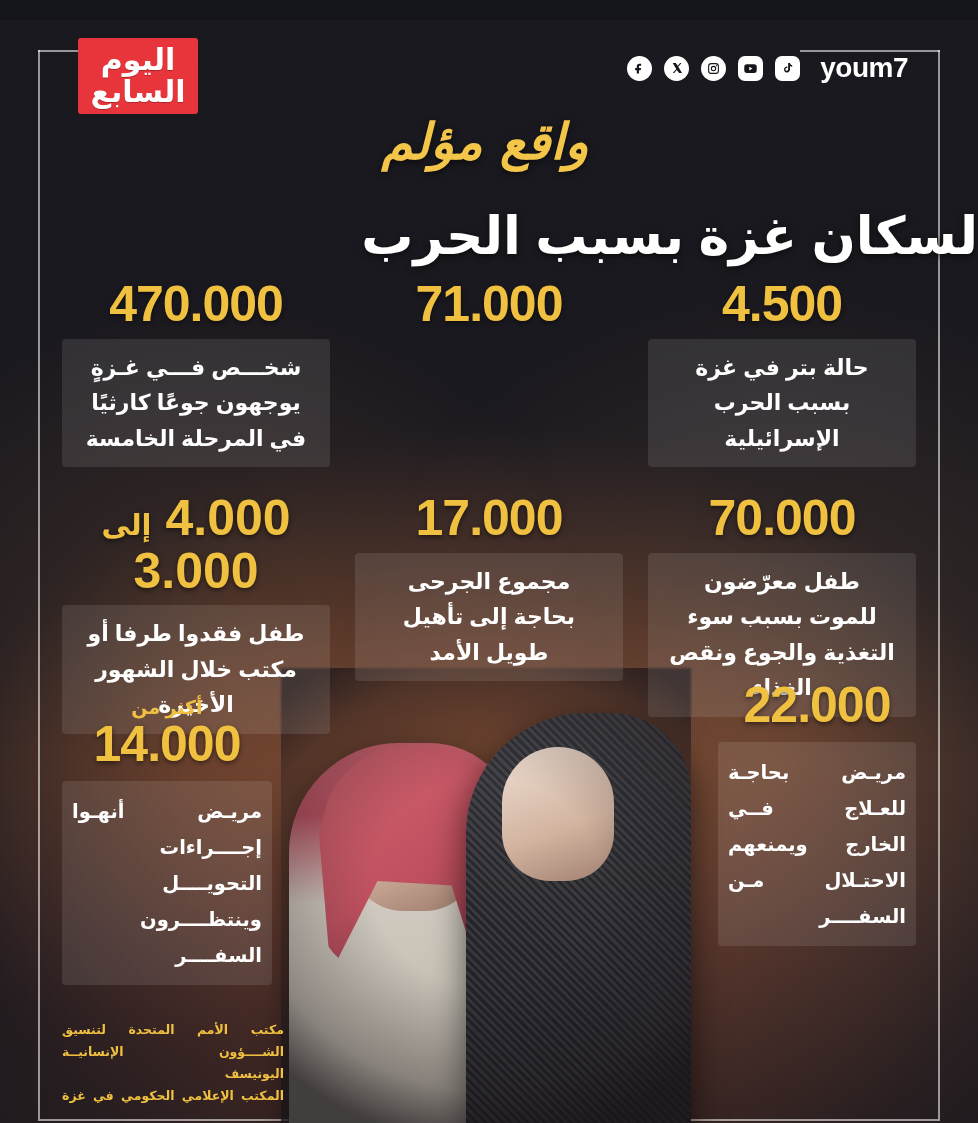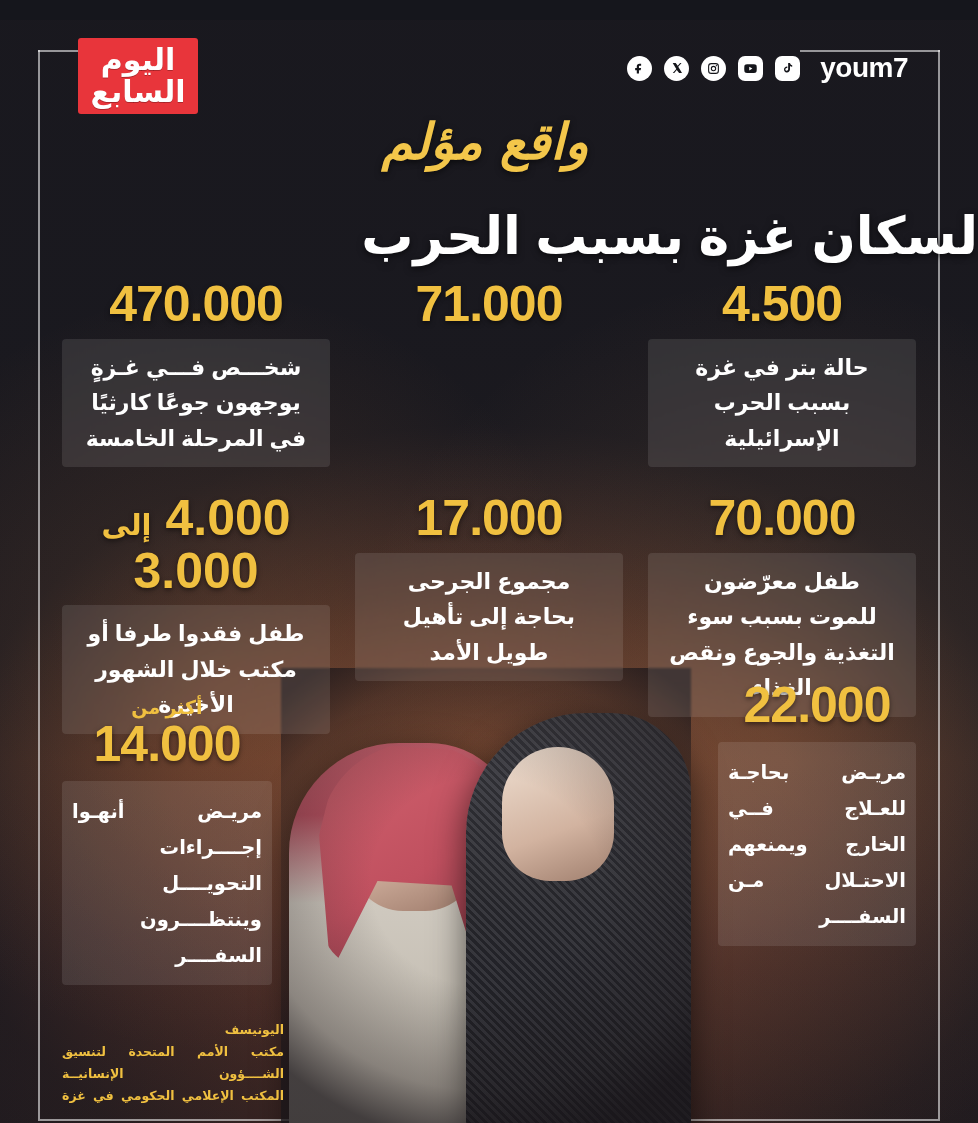--- a/index.html
+++ b/index.html
@@ -297,18 +297,18 @@
     <div class="num">14.000</div>
     <div class="desc">مريـض أنهـوا إجــــراءات التحويــــل وينتظــــرون السفــــر</div>
   </div>
 
   <div class="bottom-right">
     <div class="num">22.000</div>
     <div class="desc">مريـض بحاجـة للعـلاج فــي الخارج ويمنعهم الاحتـلال مـن السفــــر</div>
   </div>
 
   <div class="sources">
+    <div class="s-line">مكتب الأمم المتحدة لتنسيق الشــــؤون الإنسانيــة</div>
     <div class="s-line">اليونيسف</div>
-    <div class="s-line">مكتب الأمم المتحدة لتنسيق الشــــؤون الإنسانيــة</div>
     <div class="s-line">المكتب الإعلامي الحكومي في غزة</div>
   </div>
 
 </div>
 
 </body></html>

